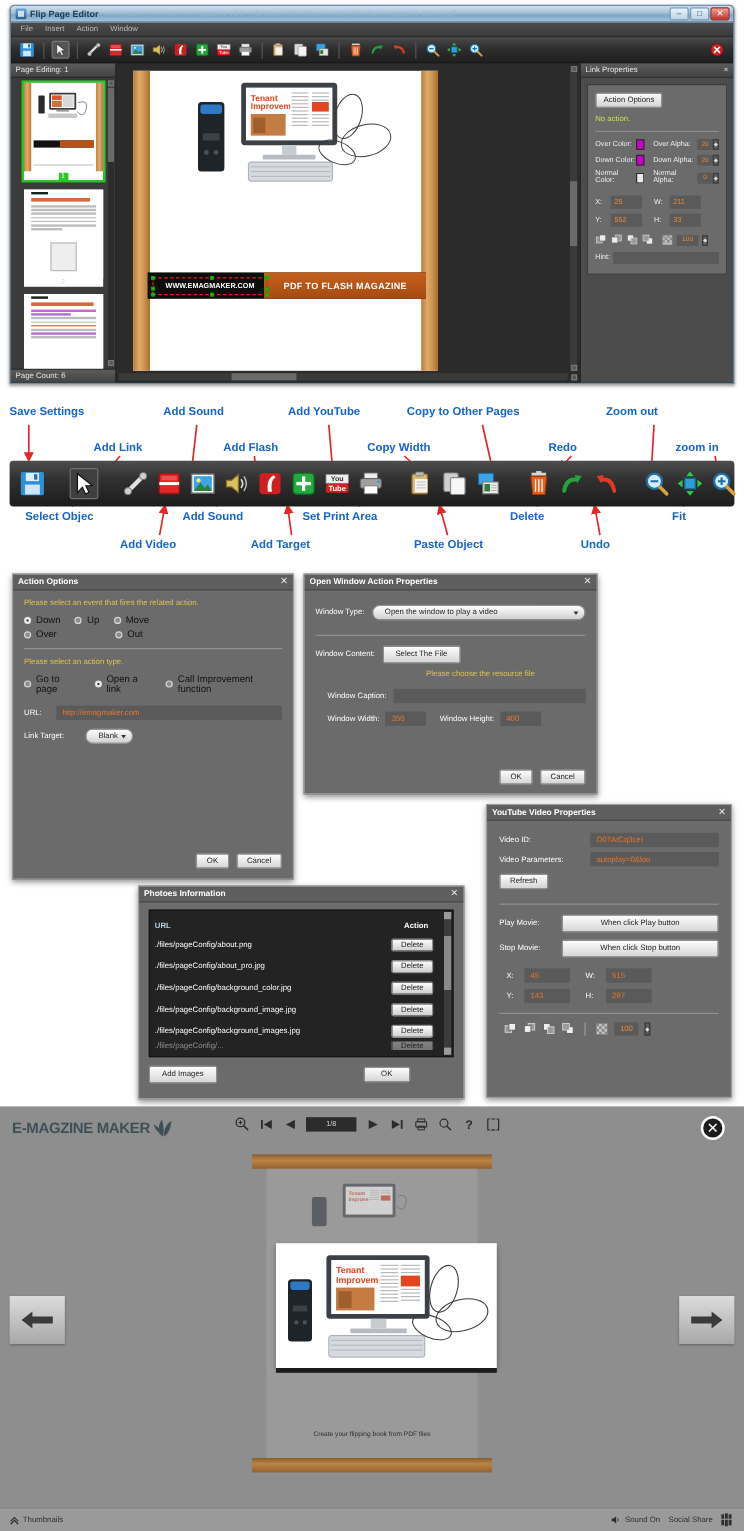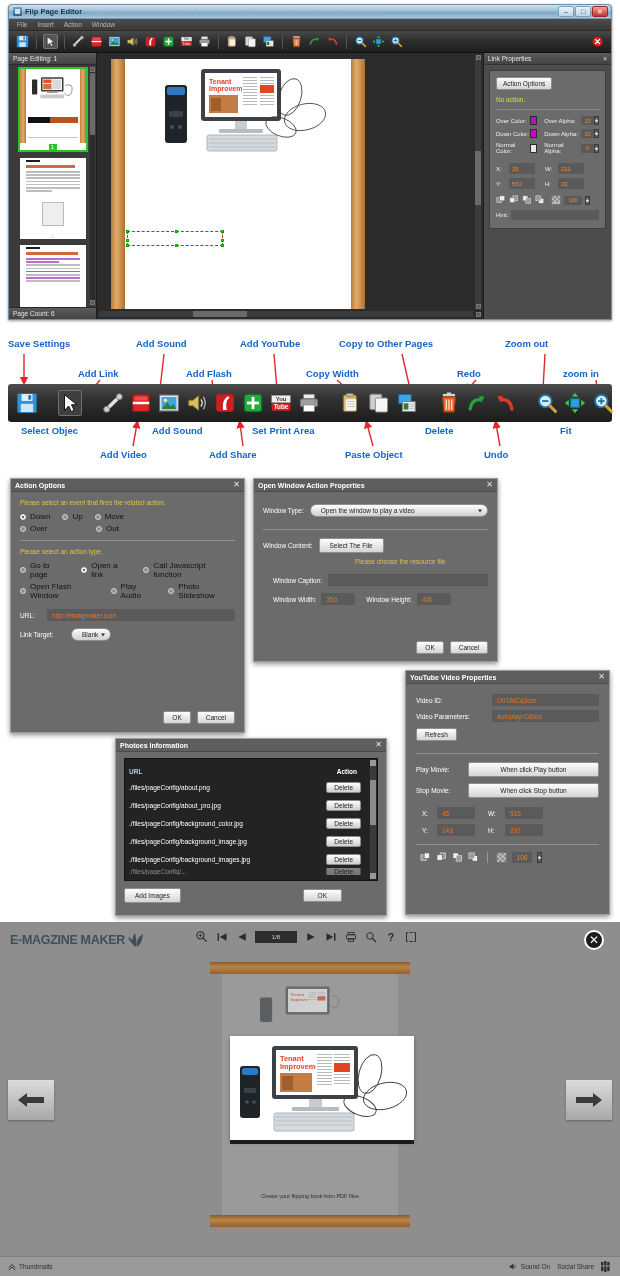--- a/index.html
+++ b/index.html
@@ -538,20 +538,25 @@
           <g stroke="#9aa0a6" stroke-width=".5">
             <path d="M52 74 H118 M52 78 H118 M52 82 H118"></path>
           </g>
           <g fill="none" stroke="#3b3b3b" stroke-width=".8">
             <ellipse cx="133" cy="32" rx="11" ry="19" transform="rotate(18 133 32)"></ellipse>
             <ellipse cx="148" cy="52" rx="21" ry="13" transform="rotate(-14 148 52)"></ellipse>
             <ellipse cx="124" cy="62" rx="16" ry="9" transform="rotate(22 124 62)"></ellipse>
           </g>
         </svg>
 
+        <div id="banner">
+          <div class="orange">
+            <span>PDF TO FLASH MAGAZINE</span>
+          </div>
+        </div>
 
         <div id="sel-box">
           <div class="url">WWW.EMAGMAKER.COM</div>
           <div class="handle" style="left:-2px;top:-2px"></div>
           <div class="handle" style="left:50%;top:-2px"></div>
           <div class="handle" style="right:-2px;top:-2px"></div>
           <div class="handle" style="left:-2px;top:50%"></div>
           <div class="handle" style="right:-2px;top:50%"></div>
           <div class="handle" style="left:-2px;bottom:-2px"></div>
           <div class="handle" style="left:50%;bottom:-2px"></div>
@@ -700,21 +705,21 @@
   <div class="alabel" style="left:457px;top:36px">Redo</div>
   <div class="alabel" style="left:505px;top:6px">Zoom out</div>
   <div class="alabel" style="left:563px;top:36px">zoom in</div>
 
   <div class="alabel" style="left:21px;top:93px">Select Objec</div>
   <div class="alabel" style="left:152px;top:93px">Add Sound</div>
   <div class="alabel" style="left:252px;top:93px">Set Print Area</div>
   <div class="alabel" style="left:425px;top:93px">Delete</div>
   <div class="alabel" style="left:560px;top:93px">Fit</div>
   <div class="alabel" style="left:100px;top:117px">Add Video</div>
-  <div class="alabel" style="left:209px;top:117px">Add Share</div>
+  <div class="alabel" style="left:209px;top:117px">Add Target</div>
   <div class="alabel" style="left:345px;top:117px">Paste Object</div>
   <div class="alabel" style="left:484px;top:117px">Undo</div>
 
   <div id="annot-bar">
     <div class="abtn">
       <svg width="22" height="22" viewBox="0 0 16 16">
           <rect x="1" y="1" width="14" height="14" rx="1" fill="#2e90d6"></rect>
           <rect x="4" y="1.5" width="8" height="5" fill="#dfeefb"></rect>
           <rect x="3.5" y="8.6" width="9" height="6" fill="#cfe6f8"></rect>
           <rect x="9" y="2.3" width="2" height="3.3" fill="#2e6da4"></rect>
@@ -899,35 +904,21 @@
       <div class="rgrp">
         <span class="radio"></span>
         <span>Go to page</span>
       </div>
       <div class="rgrp">
         <span class="radio on"></span>
         <span>Open a link</span>
       </div>
       <div class="rgrp" style="margin-right:0">
         <span class="radio"></span>
-        <span>Call Javascript function</span>
-      </div>
-    </div>
-    <div style="display:flex;margin-top:3px">
-      <div class="rgrp">
-        <span class="radio"></span>
-        <span>Open Flash Window</span>
-      </div>
-      <div class="rgrp">
-        <span class="radio"></span>
-        <span>Play Audio</span>
-      </div>
-      <div class="rgrp" style="margin-right:0">
-        <span class="radio"></span>
-        <span>Photo Slideshow</span>
+        <span>Call Improvement function</span>
       </div>
     </div>
     <div style="display:flex;align-items:center;gap:5px;margin-top:9px">
       <span class="dlabel" style="width:22px">URL:</span>
       <span class="valbox" style="flex:1">http://emagmaker.com</span>
     </div>
     <div style="display:flex;align-items:center;gap:5px;margin-top:7px">
       <span class="dlabel" style="width:46px">Link Target:</span>
       <span class="dselect">
         <span>Blank</span>

